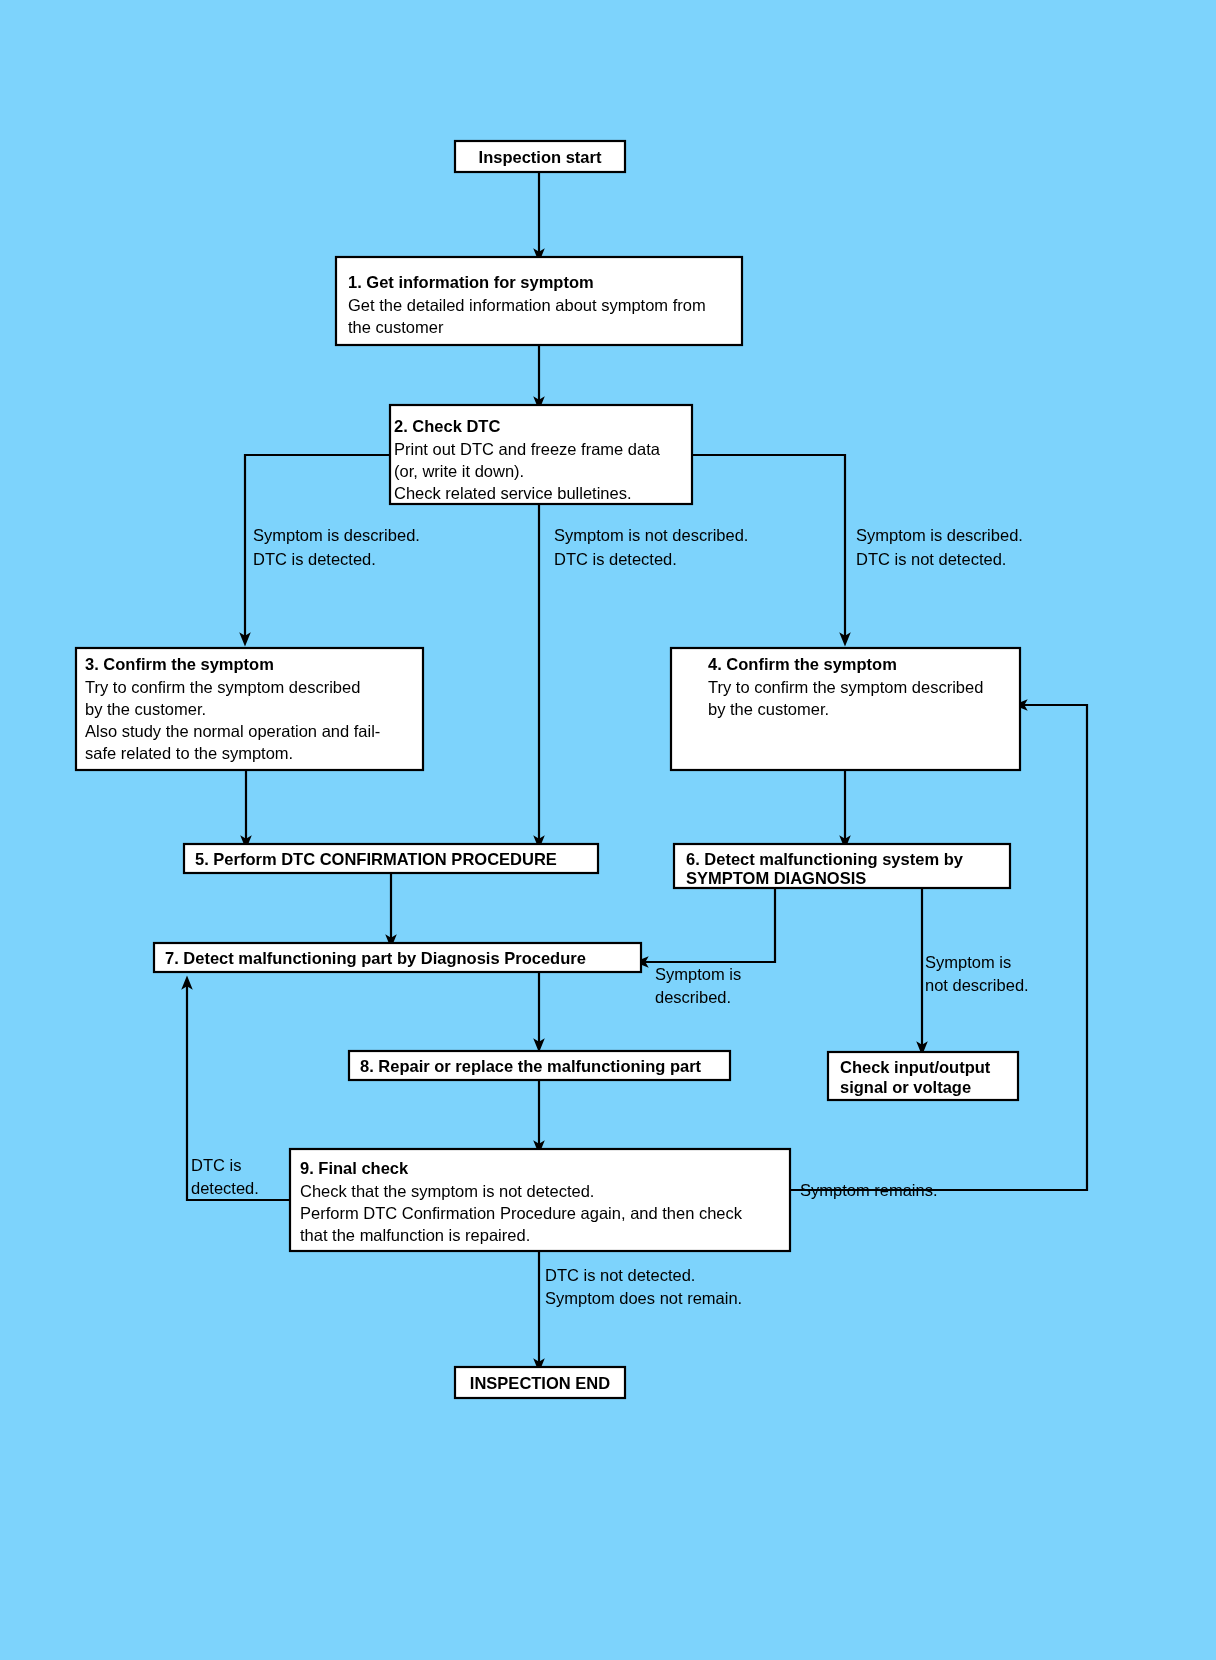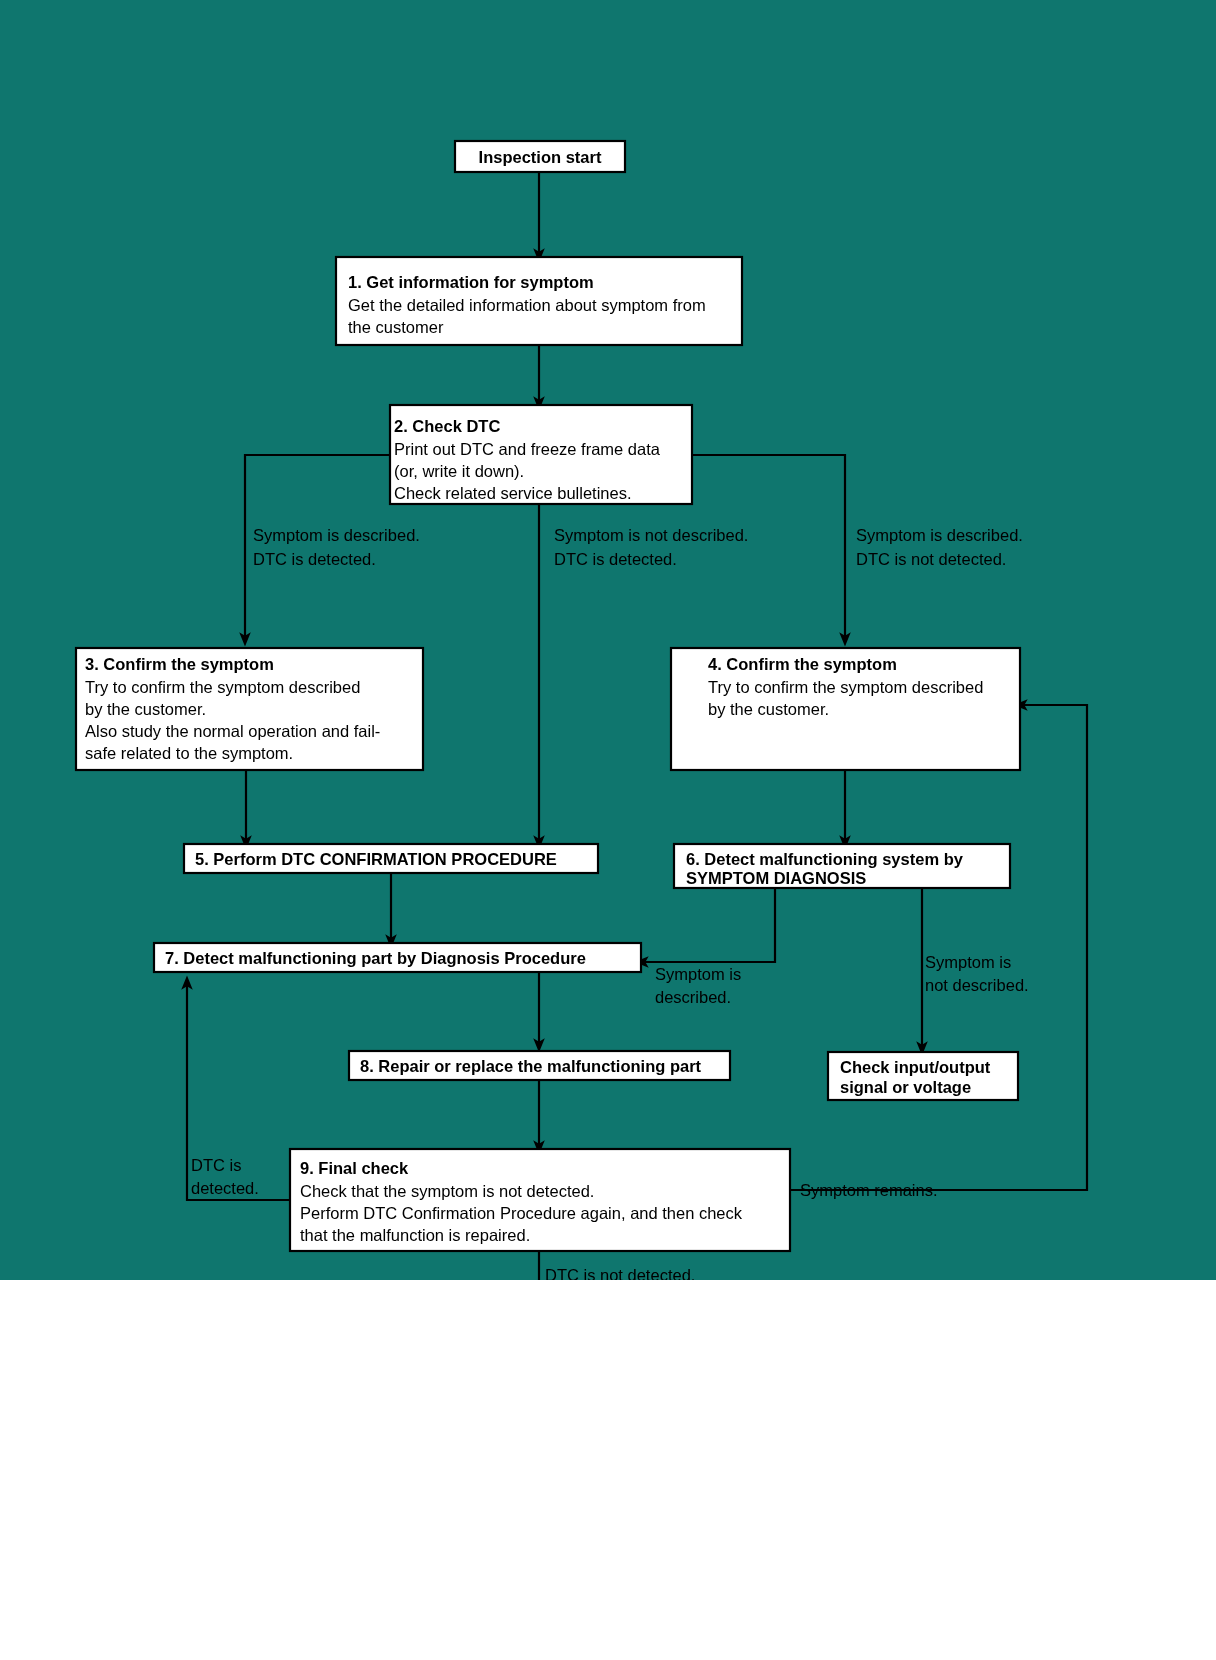--- a/index.html
+++ b/index.html
@@ -6,22 +6,22 @@
     margin: 0;
     padding: 0;
     background: #ffffff;
   }
   body {
     font-family: "Liberation Sans", sans-serif;
   }
   #page {
     position: relative;
     width: 1216px;
-    height: 1280px;
-    background: #0f766e;
+    height: 1660px;
+    background: #7dd3fc;
     overflow: hidden;
     text-decoration: underline;
   }
   svg.flow {
     position: absolute;
     left: 0;
     top: 0;
     width: 1216px;
     height: 1660px;
   }

